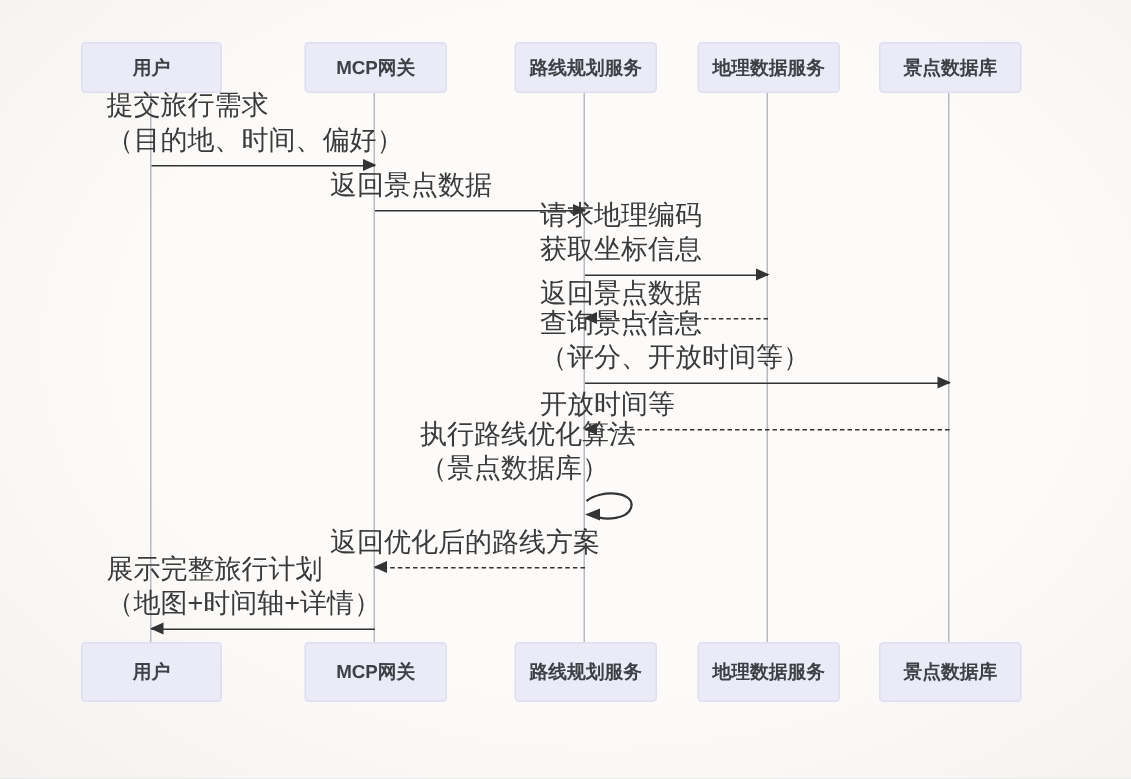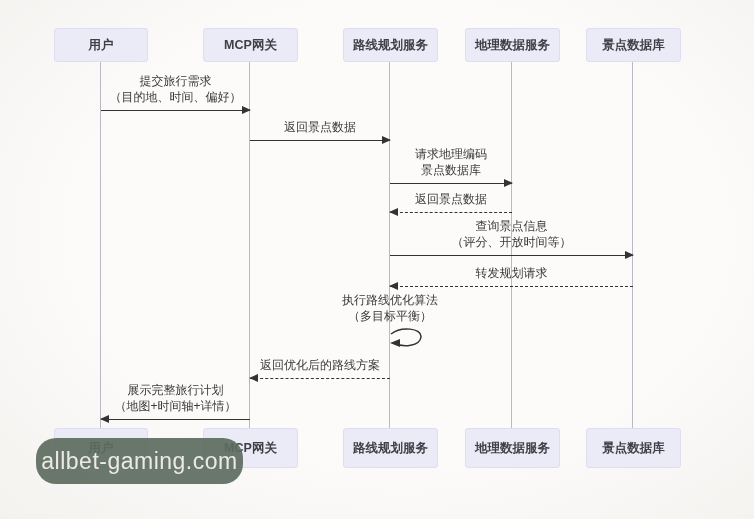--- a/index.html
+++ b/index.html
@@ -29,22 +29,21 @@
     position:absolute;
     width:1px;top:62px;height:366px;
     background:#b9b9c2;
     z-index:1;
   }
   .message{position:absolute;height:0;z-index:3;}
   .msg-line{position:absolute;left:0;right:0;top:0;height:0;border-top:1.4px solid #333;}
   .msg-line.dashed{border-top-style:dashed;}
   .msg-label{
     position:absolute;left:-30px;right:-30px;bottom:4px;
-    text-align:center;
-    font-size:12px;line-height:1.32;
+    font-size:18px;line-height:1.32;
     white-space:pre-line;
     color:#3a3a3a;
   }
   .arrowhead{position:absolute;top:-4px;width:0;height:0;
     border-top:4px solid transparent;border-bottom:4px solid transparent;}
   .arrowhead.right{right:-1px;border-left:9px solid #333;}
   .arrowhead.left{left:-1px;border-right:9px solid #333;}
   .selfloop-svg{position:absolute;z-index:3;}
   .watermark{
     position:absolute;
@@ -93,47 +92,47 @@
   </div>
 
   <div class="message" style="left:250px;top:140px;width:140px;">
     <div class="msg-label">返回景点数据</div>
     <div class="msg-line"></div>
     <div class="arrowhead right"></div>
   </div>
 
   <div class="message" style="left:390px;top:183px;width:122px;">
     <div class="msg-label">请求地理编码
-景点数据库</div>
+获取坐标信息</div>
     <div class="msg-line"></div>
     <div class="arrowhead right"></div>
   </div>
 
   <div class="message" style="left:390px;top:212px;width:122px;">
     <div class="msg-label">返回景点数据</div>
     <div class="msg-line dashed"></div>
     <div class="arrowhead left"></div>
   </div>
 
   <div class="message" style="left:390px;top:255px;width:243px;">
     <div class="msg-label">查询景点信息
 （评分、开放时间等）</div>
     <div class="msg-line"></div>
     <div class="arrowhead right"></div>
   </div>
 
   <div class="message" style="left:390px;top:286px;width:243px;">
-    <div class="msg-label">转发规划请求</div>
+    <div class="msg-label">开放时间等</div>
     <div class="msg-line dashed"></div>
     <div class="arrowhead left"></div>
   </div>
 
   <div class="message" style="left:310px;top:329px;width:160px;">
     <div class="msg-label">执行路线优化算法
-（多目标平衡）</div>
+（景点数据库）</div>
   </div>
   <svg class="selfloop-svg" style="left:389px;top:328px;" width="38" height="22" viewBox="0 0 38 22">
     <path d="M2,6 C12,-2 33,0 32,9 C31,18 14,20 6,15" fill="none" stroke="#333" stroke-width="1.5"></path>
     <polygon points="1,15 11,11 11,19" fill="#333"></polygon>
   </svg>
 
   <div class="message" style="left:250px;top:378px;width:140px;">
     <div class="msg-label">返回优化后的路线方案</div>
     <div class="msg-line dashed"></div>
     <div class="arrowhead left"></div>
@@ -155,17 +154,14 @@
   <div class="participant bottom" style="left:343px;top:428px;width:95px;">
     <span>路线规划服务</span>
   </div>
   <div class="participant bottom" style="left:465px;top:428px;width:95px;">
     <span>地理数据服务</span>
   </div>
   <div class="participant bottom" style="left:586px;top:428px;width:95px;">
     <span>景点数据库</span>
   </div>
 
-  <div class="watermark">
-    <span>allbet-gaming.com</span>
-  </div>
 
 </div>
 
 </body></html>

